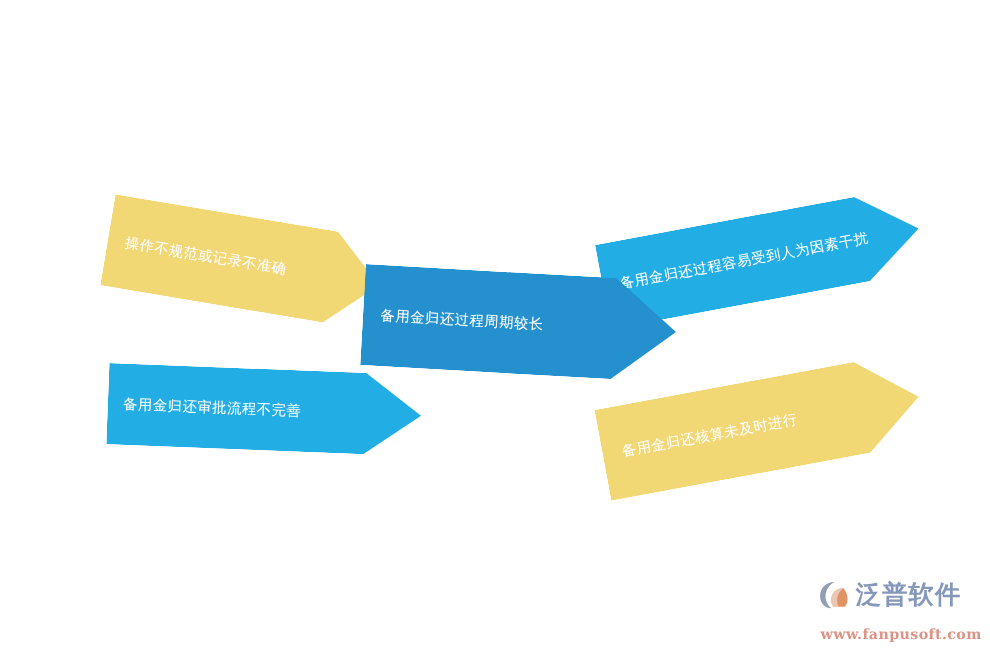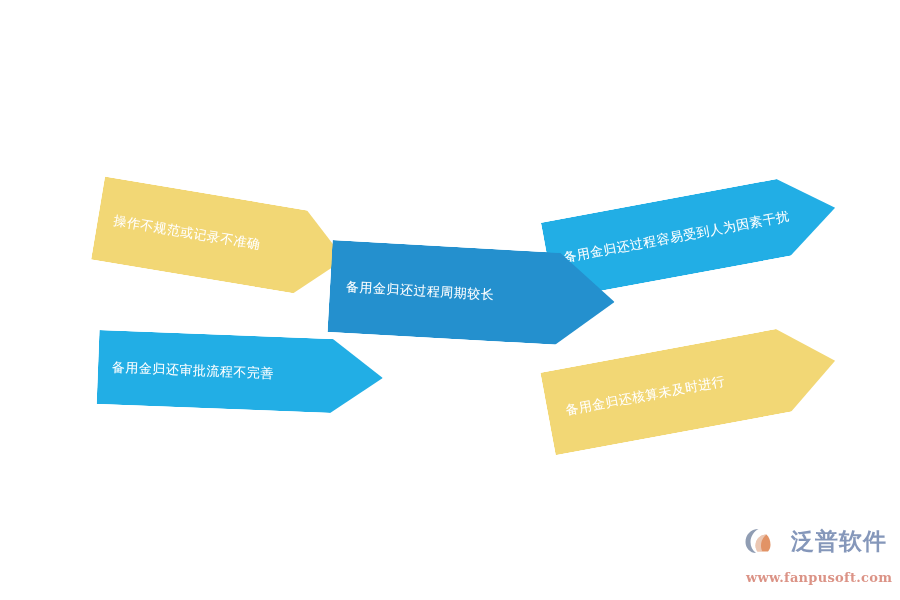--- a/index.html
+++ b/index.html
@@ -125,21 +125,21 @@
     height: 56px;
     display: flex;
     flex-direction: column;
     align-items: flex-start;
     justify-content: center;
     opacity: 0.92;
   }
   #watermark .brand-row {
     display: flex;
     align-items: center;
-    gap: 17px;
+    gap: 4px;
     height: 30px;
     justify-content: flex-end;
   }
   #watermark .mark {
     width: 30px;
     height: 28px;
     flex: 0 0 auto;
   }
   #watermark .brand-text {
     font-size: 23px;

